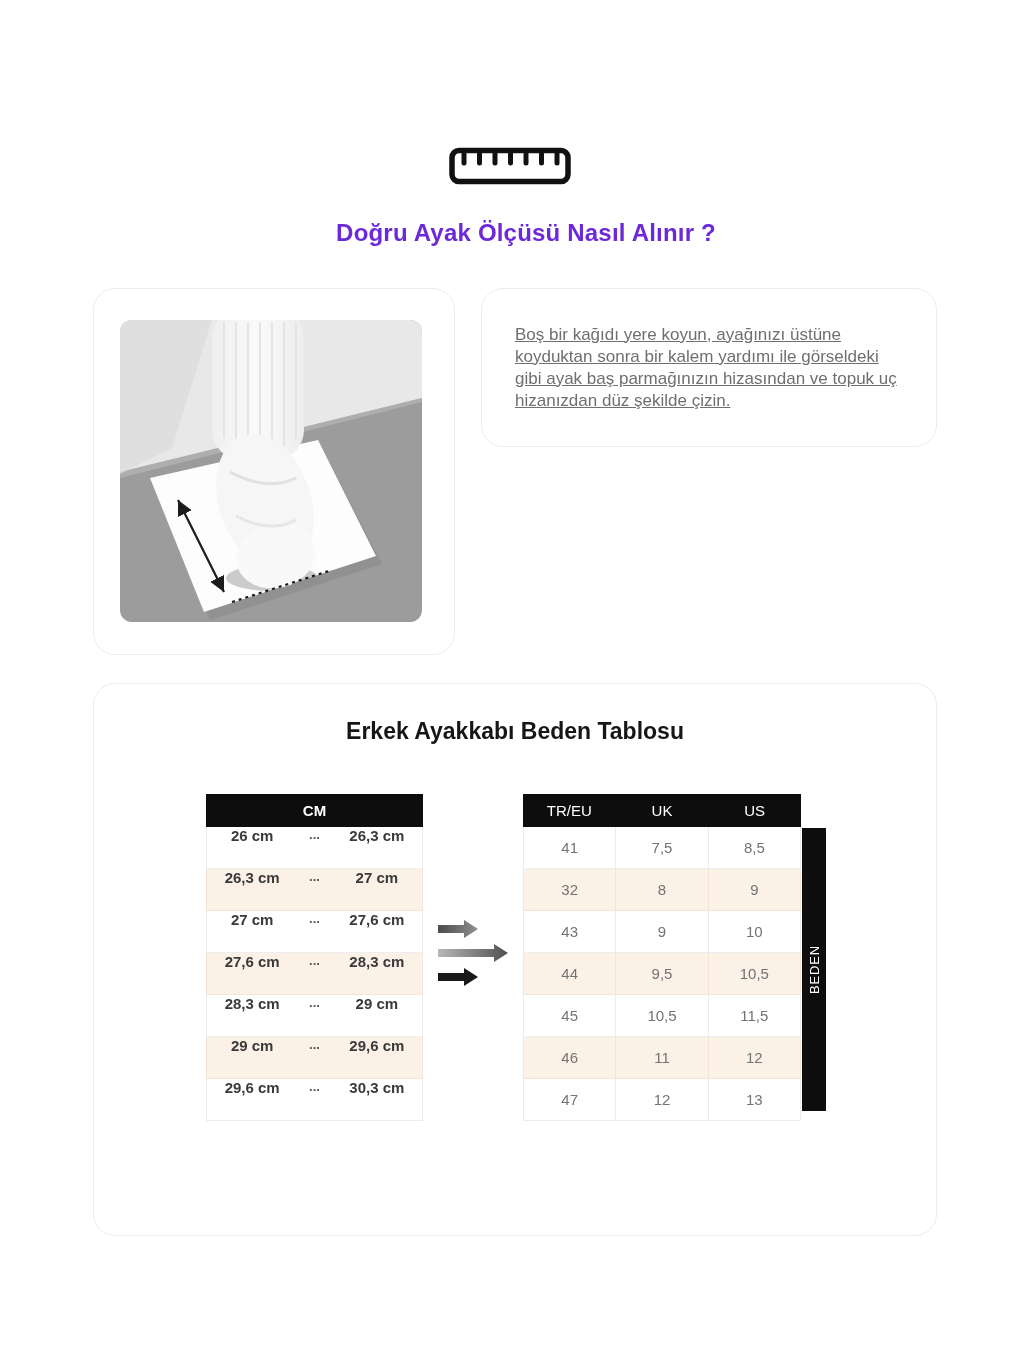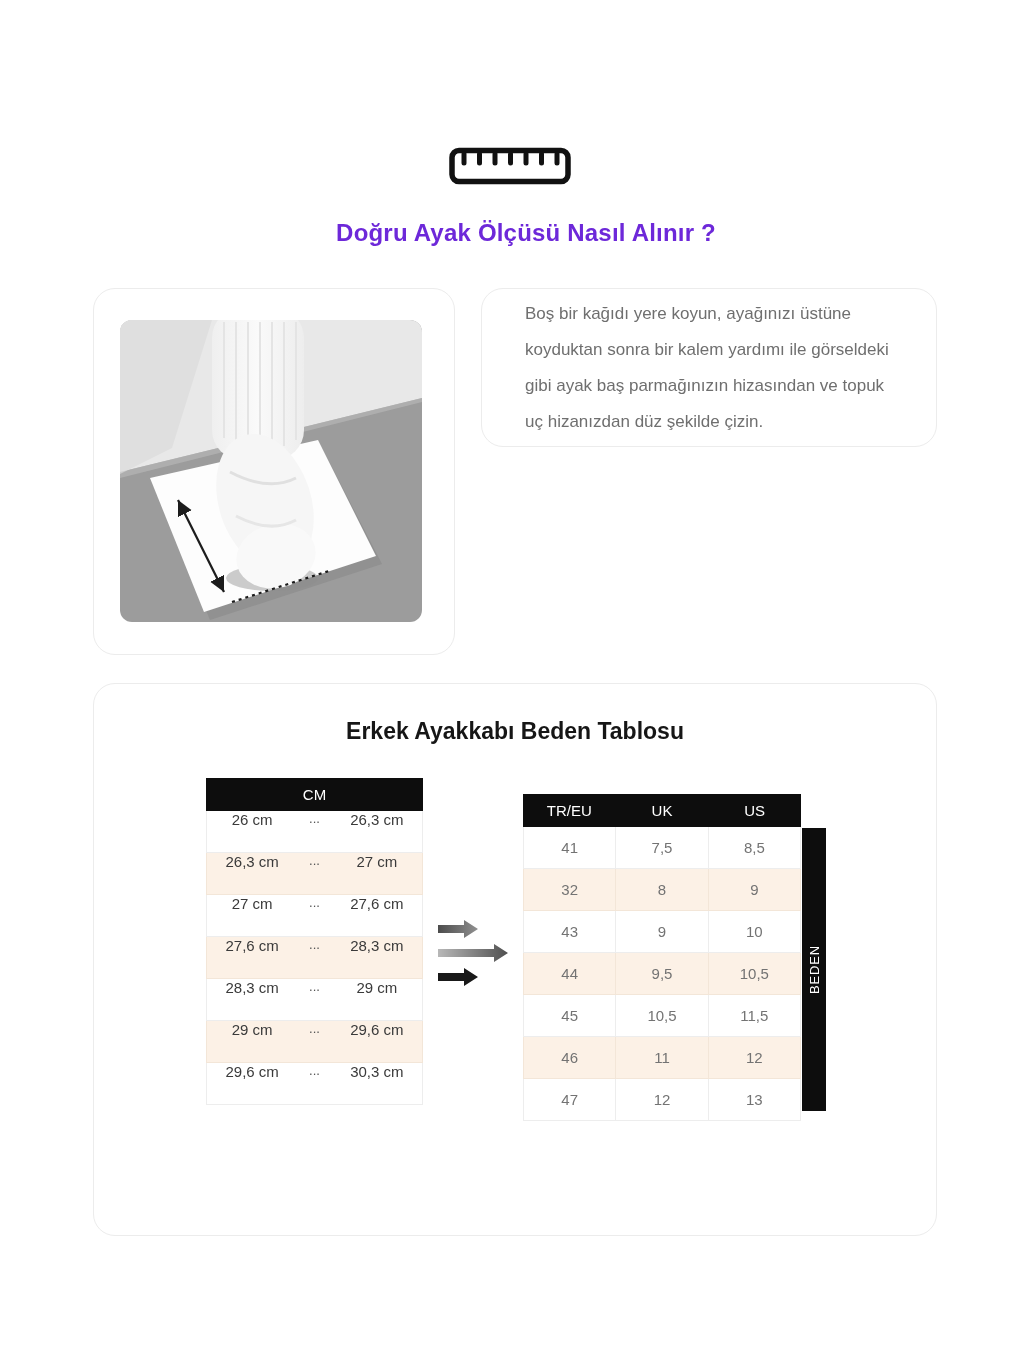--- a/index.html
+++ b/index.html
@@ -12,30 +12,30 @@
                 font-size:24px; font-weight:700; color:#6d28d9; letter-spacing:.2px;padding-left:16px; }
 
   
   .card { border:1px solid #ececec; border-radius:22px; background:#fff; box-sizing:border-box; }
   .img-card { position:absolute; left:93px; top:288px; width:362px; height:367px; }
   .photo { position:absolute; left:26px; top:31px; width:302px; height:302px;
            border-radius:12px; overflow:hidden; }
   .text-card { position:absolute; left:481px; width:456px; display:flex; align-items:center; }
   .text-card-1 { top:288px; height:159px; }
   .text-card-2 { top:470px; height:183px; }
-  .text-card p { margin:16px; padding:0 28px 0 27px; font-size:17px; line-height:36px; color:#6f6f6f; }
+  .text-card p { margin:6px; padding:0 28px 0 27px; font-size:17px; line-height:22px; color:#6f6f6f;text-decoration:underline; }
 
   
   .size-card { position:absolute; left:93px; top:683px; width:844px; height:553px;padding-left:44px; }
   .size-title { position:absolute; top:34px; left:0; width:100%; text-align:center;
                 font-size:23px; font-weight:700; color:#161616; }
 
   .t-header { height:33px; background:#0d0d0d; color:#fff; display:flex;
               align-items:center; justify-content:center; font-size:15px; }
-  .cm-table { position:absolute; left:112px; top:94px; width:217px; }
+  .cm-table { position:absolute; left:112px; top:110px; width:217px;font-weight:bold; }
   .cm-rows .row { height:42px; display:flex; align-items:flex-start; box-sizing:border-box;
                   border:1px solid #ededed; border-top:none; font-size:15px; color:#3a3a3a;
                   background:#fff; }
   .cm-rows .row:nth-child(even) { background:#fcf1e6; border-color:#f3e6d8; }
   .cm-rows .min, .cm-rows .max { flex:1; text-align:center; }
   .cm-rows .sep { flex:0.38; text-align:center; color:#555; font-size:13px; }
 
   .eu-table { position:absolute; left:429px; top:110px; width:278px; }
   .eu-head { display:flex; }
   .eu-head span { flex:1; text-align:center; }

